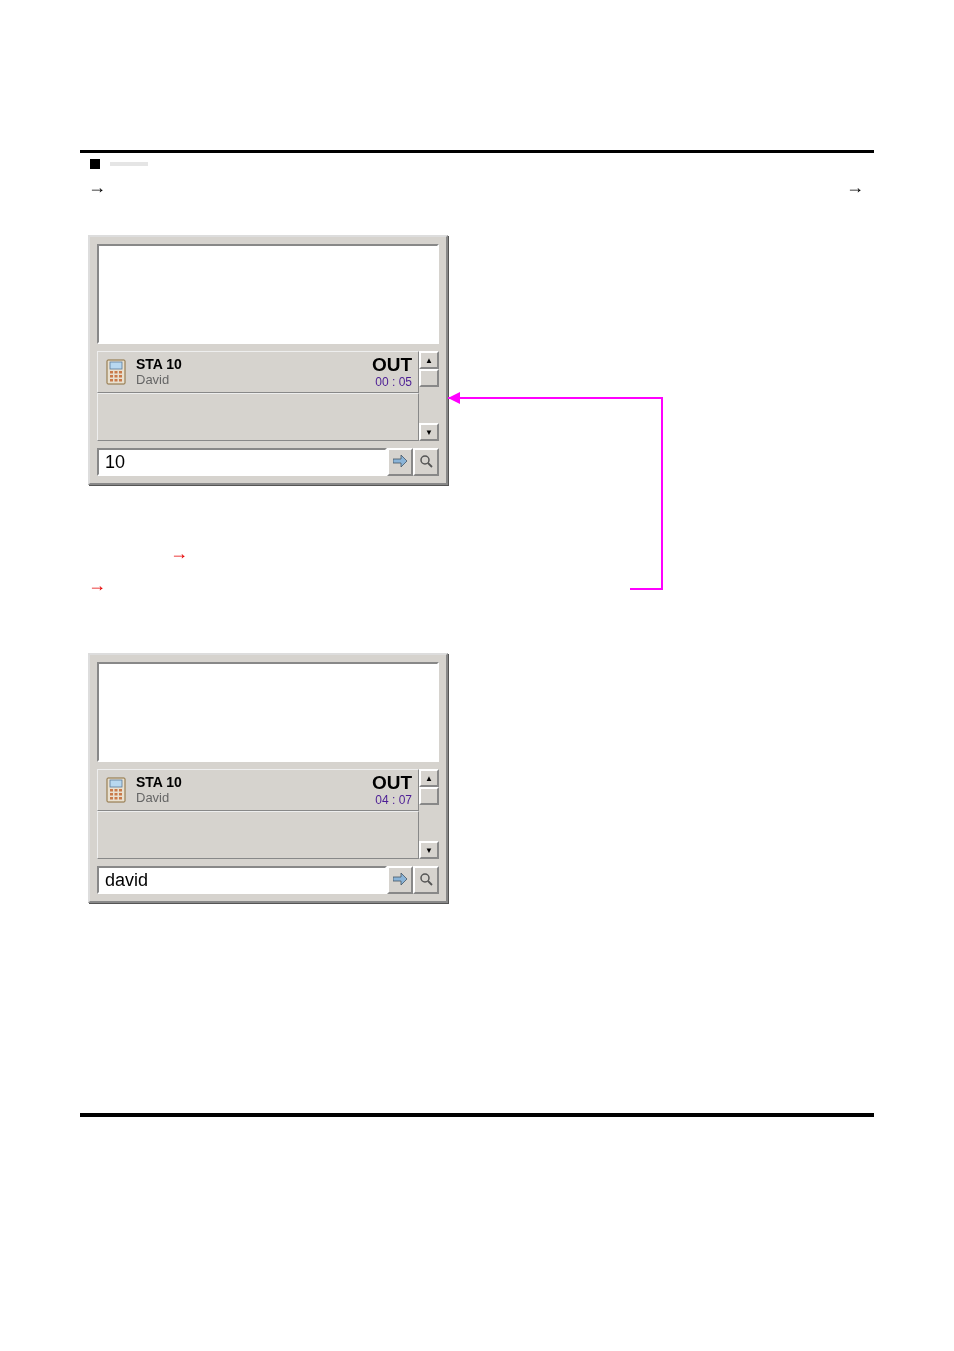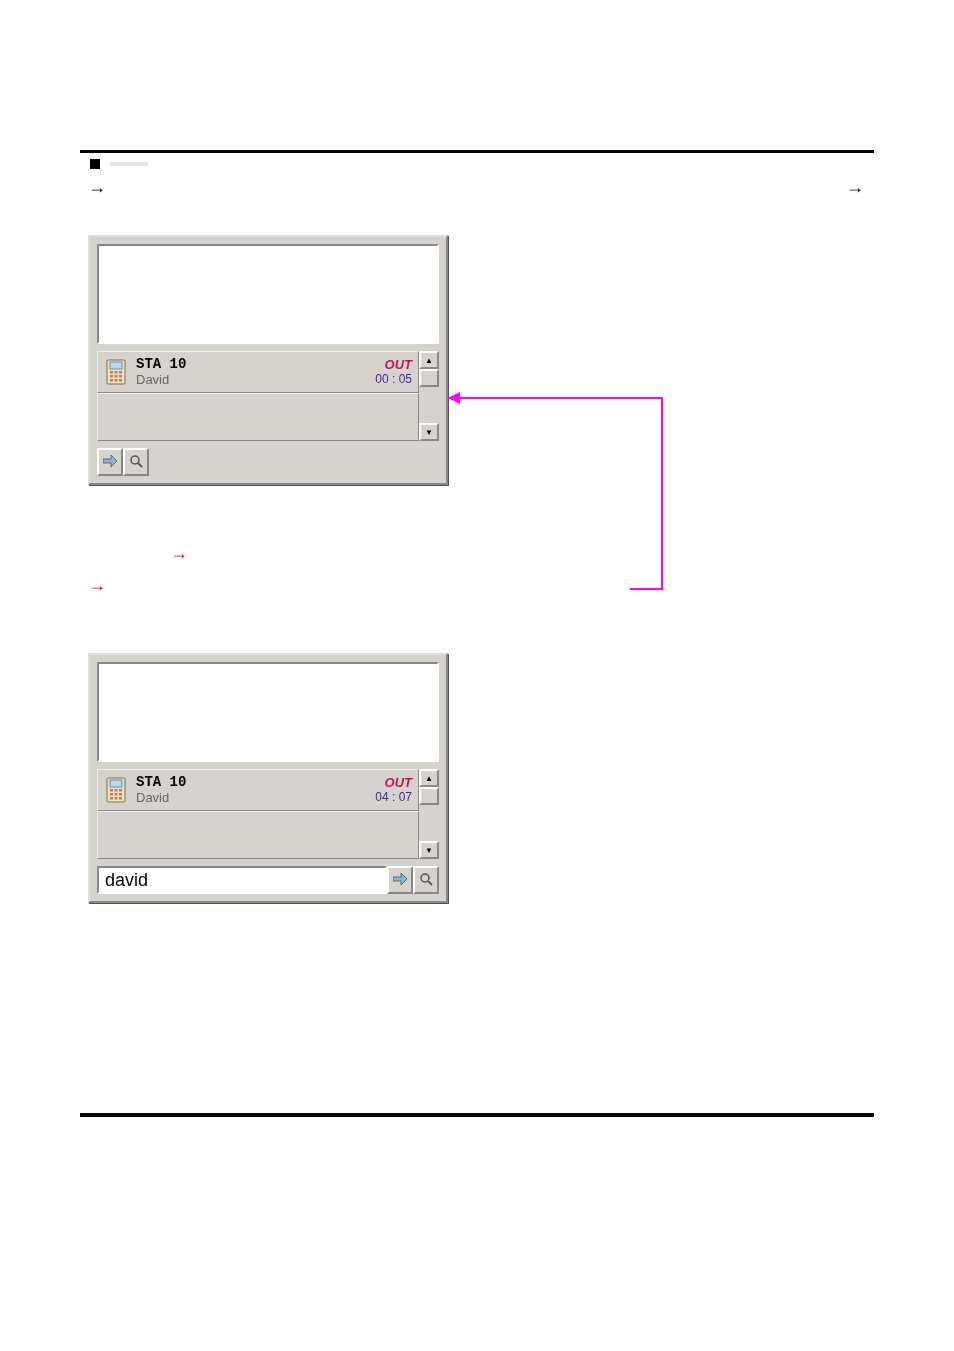--- a/index.html
+++ b/index.html
@@ -104,37 +104,36 @@
   .phone-icon svg { display: block; }
   .item-text {
     flex: 1;
     display: flex;
     flex-direction: column;
     line-height: 1.1;
   }
   .item-title {
     font-weight: bold;
     font-size: 14px;
-    font-family: Liberation Mono, monospace;
+    font-family: Liberation Sans, sans-serif;
   }
   .item-sub {
     font-size: 13px;
     color: #666;
   }
   .item-right {
     display: flex;
     flex-direction: column;
     align-items: flex-end;
     line-height: 1.1;
   }
   .item-status {
     font-weight: bold;
-    font-size: 13px;
-    color: #be185d;
-    font-style: italic;
+    font-size: 19px;
+    color: #000000;
   }
   .item-time {
     font-size: 12px;
     color: #4c1d95;
     text-align: right;
   }
   .ui-list-gap {
     height: 48px;
     border: 1px solid #888;
     border-top-color: #eee;
@@ -257,20 +256,23 @@
         <div class="ui-list-gap"></div>
       </div>
       <div class="ui-scroll">
         <div class="scroll-btn">▲</div>
         <div class="scroll-btn"></div>
         <div class="scroll-track"></div>
         <div class="scroll-btn">▼</div>
       </div>
     </div>
     <div class="ui-input-row">
+      <div class="ui-input">
+        <span>10</span>
+      </div>
       <div class="ui-square-btn">
         <span>
           <svg width="14" height="12" viewBox="0 0 14 12">
             <path d="M0 4 L8 4 L8 0 L14 6 L8 12 L8 8 L0 8 Z" fill="#8ab4d8" stroke="#456" stroke-width="0.8"></path>
           </svg>
         </span>
       </div>
       <div class="ui-square-btn">
         <span>
           <svg width="14" height="14" viewBox="0 0 14 14">

